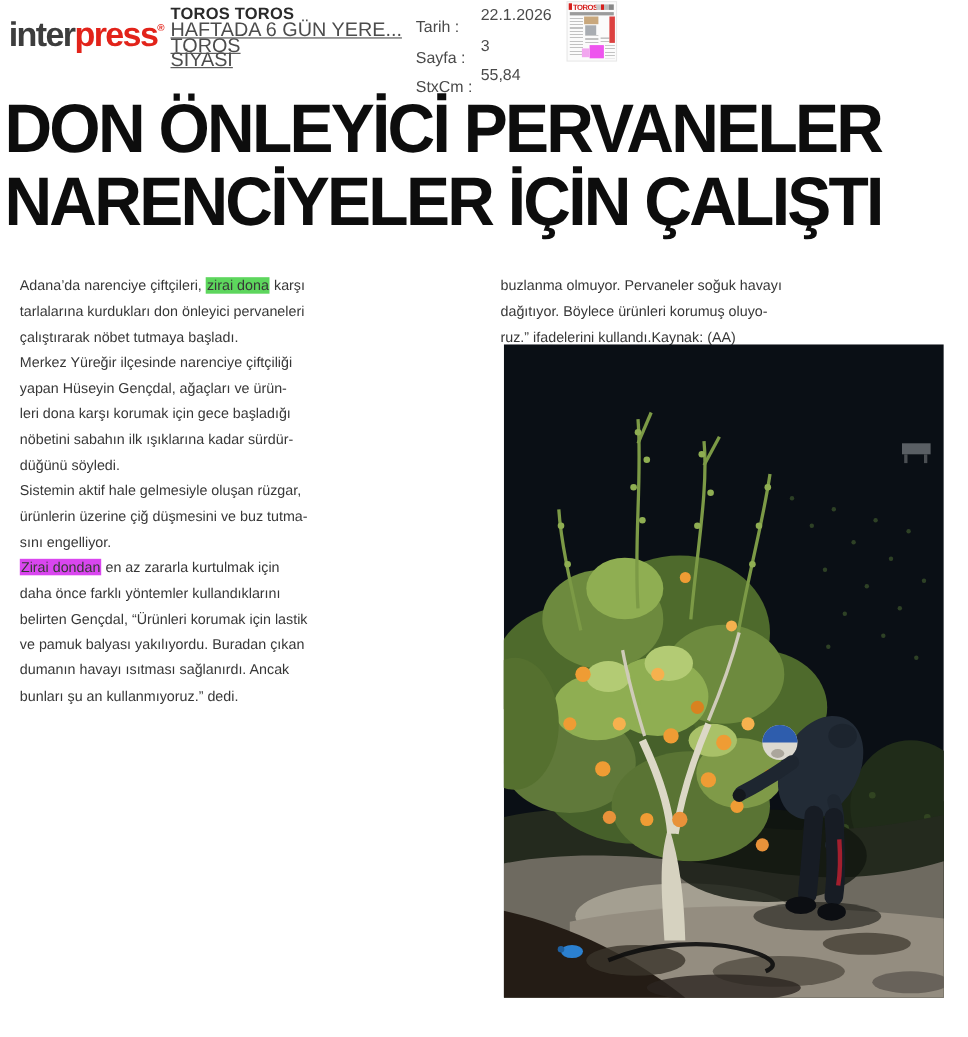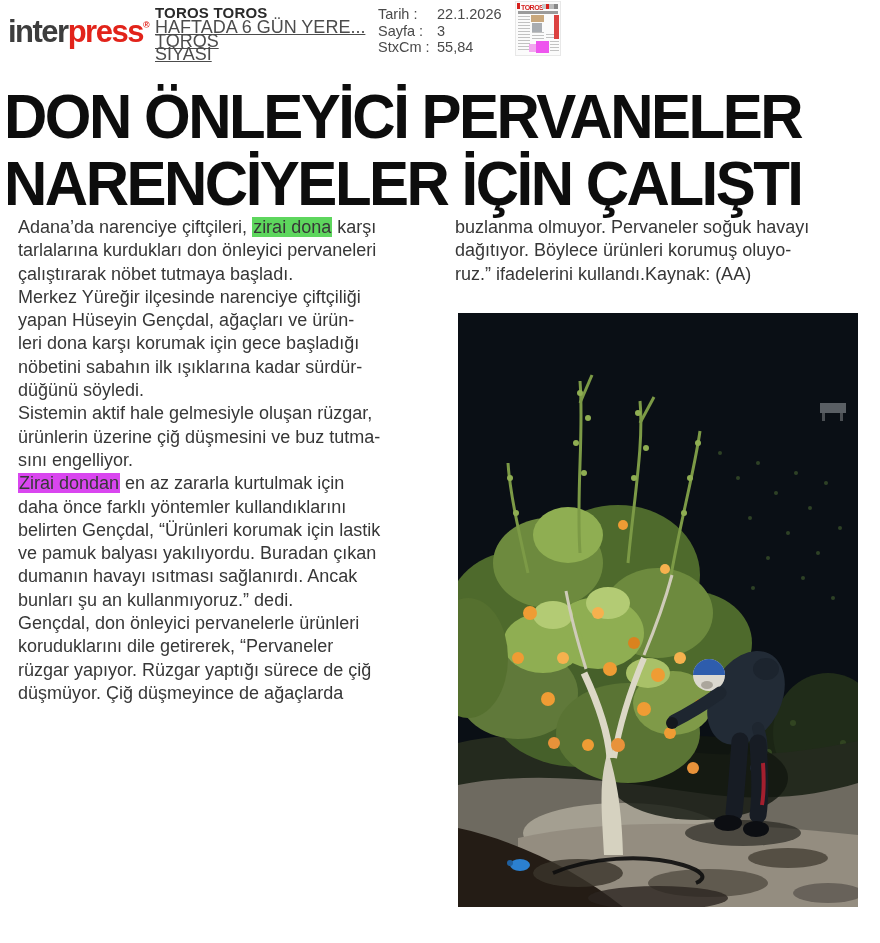--- a/index.html
+++ b/index.html
@@ -15,21 +15,21 @@
   .logo .p1{color:#3d3d3d;}
   .logo .p2{color:var(--brand-red,#e2231a);}
   .logo .mark{font-size:9px;color:var(--brand-red,#e2231a);vertical-align:14px;letter-spacing:0;}
 
   .source{position:absolute;left:155px;top:5px;}
   .source .name{font-size:15px;font-weight:bold;color:#2a2a2a;line-height:16px;letter-spacing:.2px;}
   .source .line{font-size:18px;color:#4c4c4c;line-height:13.5px;text-decoration:underline;}
 
   .meta{position:absolute;left:378px;top:6px;font-size:14.5px;color:#4a4a4a;}
   .meta .row{display:flex;line-height:16.5px;}
-  .meta .label{width:59px;}
+  .meta .label{width:59px;margin-top:11px;}
 
   .thumb{position:absolute;left:516px;top:2px;width:44px;height:53px;background:#fbfbfb;
     box-shadow:0 0 0 1px #e8e8e8;overflow:hidden;}
   .thumb>div{position:absolute;}
   .t-mast{left:1px;top:2px;font-size:7px;font-weight:bold;color:var(--thumb-red,#d6201e);letter-spacing:-0.5px;line-height:7px;}
   .t-mastbox{left:1px;top:1px;width:3px;height:6px;background:var(--thumb-red,#d6201e);}
   .t-mastbits{left:26px;top:2px;width:16px;height:5px;background:
     linear-gradient(90deg,#c9c9c9 0 4px,#d6201e 4px 7px,#bbb 7px 12px,#888 12px 16px);}
   .t-head{left:2px;top:9px;width:40px;height:3px;background:#9b9b9b;}
   .t-noise{background:repeating-linear-gradient(#c2c2c2 0,#c2c2c2 1px,transparent 1px,transparent 3px);}
@@ -44,21 +44,21 @@
   .t-grayfoot{left:34px;top:39px;width:9px;height:12px;}
 
   
   .headline{
     position:absolute;left:4px;top:84px;width:874px;
     font-size:60px;line-height:64px;font-weight:bold;letter-spacing:-2.5px;
     color:var(--headline-black,#0d0d0d);white-space:pre;transform:scaleY(1.04);transform-origin:top left;
   }
 
   
-  .col{position:absolute;top:216px;width:430px;font-size:18px;line-height:23.3px;color:var(--body-text,#373737);}
+  .col{position:absolute;top:248px;width:430px;font-size:13px;line-height:23.3px;color:var(--body-text,#373737);}
   .col-left{left:18px;}
   .col-right{left:455px;}
   .para{white-space:pre;margin:0;}
   .hl{padding:0 1px;}
 
   
   .photo{position:absolute;left:458px;top:313px;width:400px;height:594px;}
   .photo svg{display:block;}
 </style>
 </head>
@@ -122,24 +122,20 @@
 düğünü söyledi.</span></div>
       <div class="para"><span>Sistemin aktif hale gelmesiyle oluşan rüzgar,
 ürünlerin üzerine çiğ düşmesini ve buz tutma-
 sını engelliyor.</span></div>
       <div class="para"><span class="hl" style="background-color: #d946ef;">Zirai dondan</span><span> en az zararla kurtulmak için
 daha önce farklı yöntemler kullandıklarını
 belirten Gençdal, “Ürünleri korumak için lastik
 ve pamuk balyası yakılıyordu. Buradan çıkan
 dumanın havayı ısıtması sağlanırdı. Ancak
 bunları şu an kullanmıyoruz.” dedi.</span></div>
-      <div class="para"><span>Gençdal, don önleyici pervanelerle ürünleri
-koruduklarını dile getirerek, “Pervaneler
-rüzgar yapıyor. Rüzgar yaptığı sürece de çiğ
-düşmüyor. Çiğ düşmeyince de ağaçlarda</span></div>
     </div>
   <div class="col col-right">
       <div class="para"><span>buzlanma olmuyor. Pervaneler soğuk havayı
 dağıtıyor. Böylece ürünleri korumuş oluyo-
 ruz.” ifadelerini kullandı.Kaynak: (AA)</span></div>
     </div>
 
   <div class="photo">
     <svg width="400" height="594" viewBox="0 0 400 594">
       <rect width="400" height="594" fill="#0a0f15"></rect>

